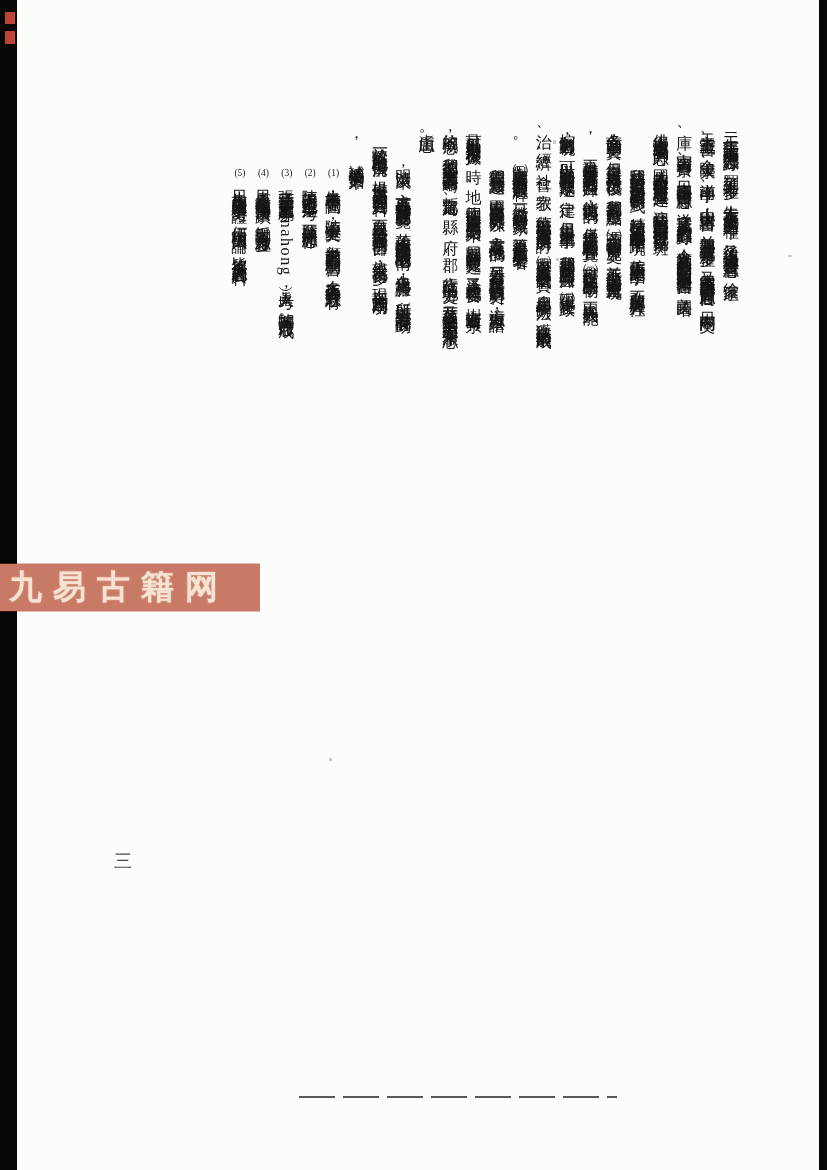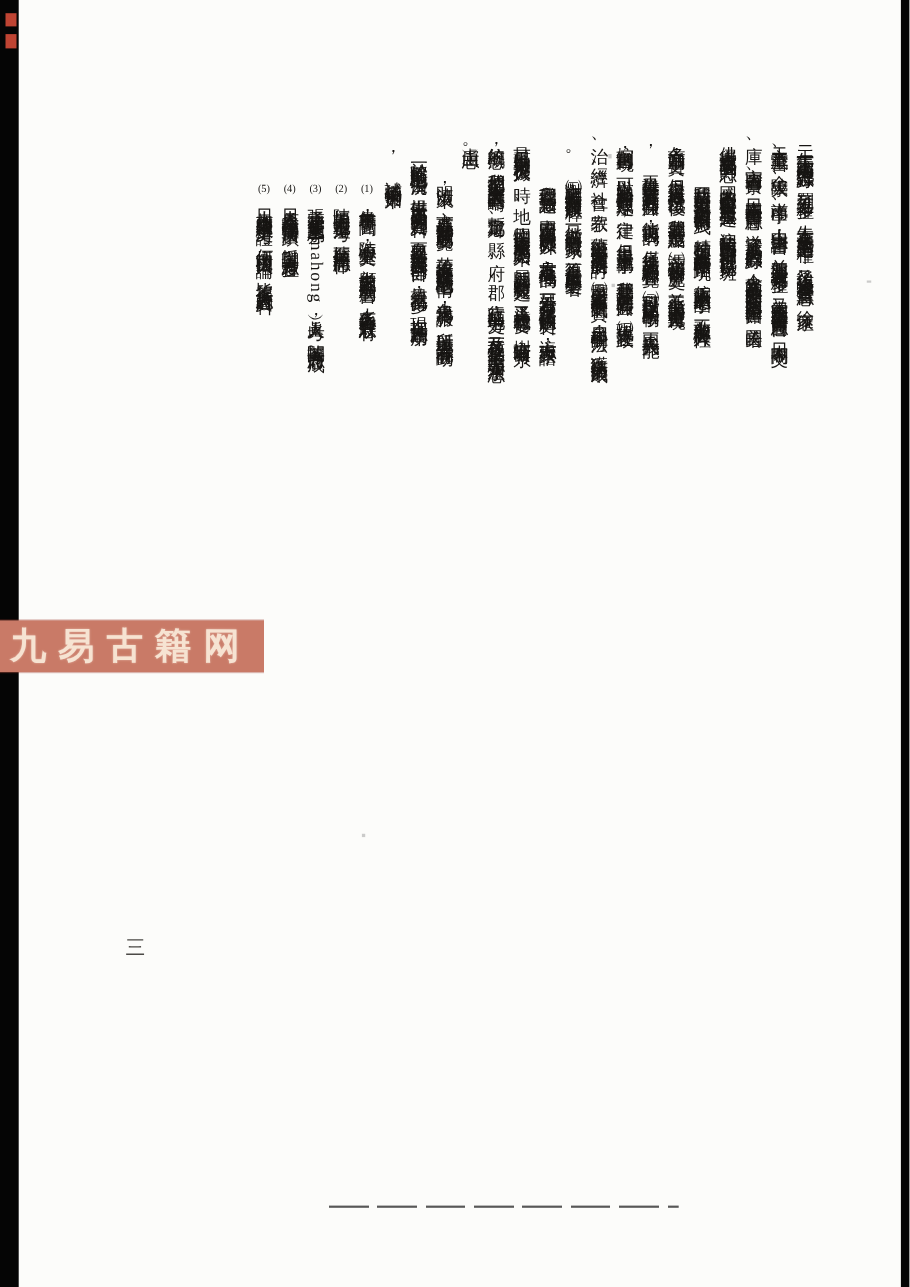--- a/index.html
+++ b/index.html
@@ -45,21 +45,21 @@
   
   .page-number {
     position:absolute; left:111px; top:840px;
     font-size:18px; color:#4c4a47;
     writing-mode:vertical-rl;
   }
 
   
   .watermark {
     position:absolute; left:0; top:564px;
-    width:240px; height:47px;
+    width:260px; height:47px;
     background:#c97a67;
     overflow:hidden;
     display:flex; align-items:center;
     box-shadow:0 1px 0 rgba(160,70,55,.35), 0 -1px 0 rgba(160,70,55,.35);
   }
   .watermark .wm-text {
     font-weight:bold;
     font-size:33px;
     color:#f6e3d2;
     letter-spacing:11px;

